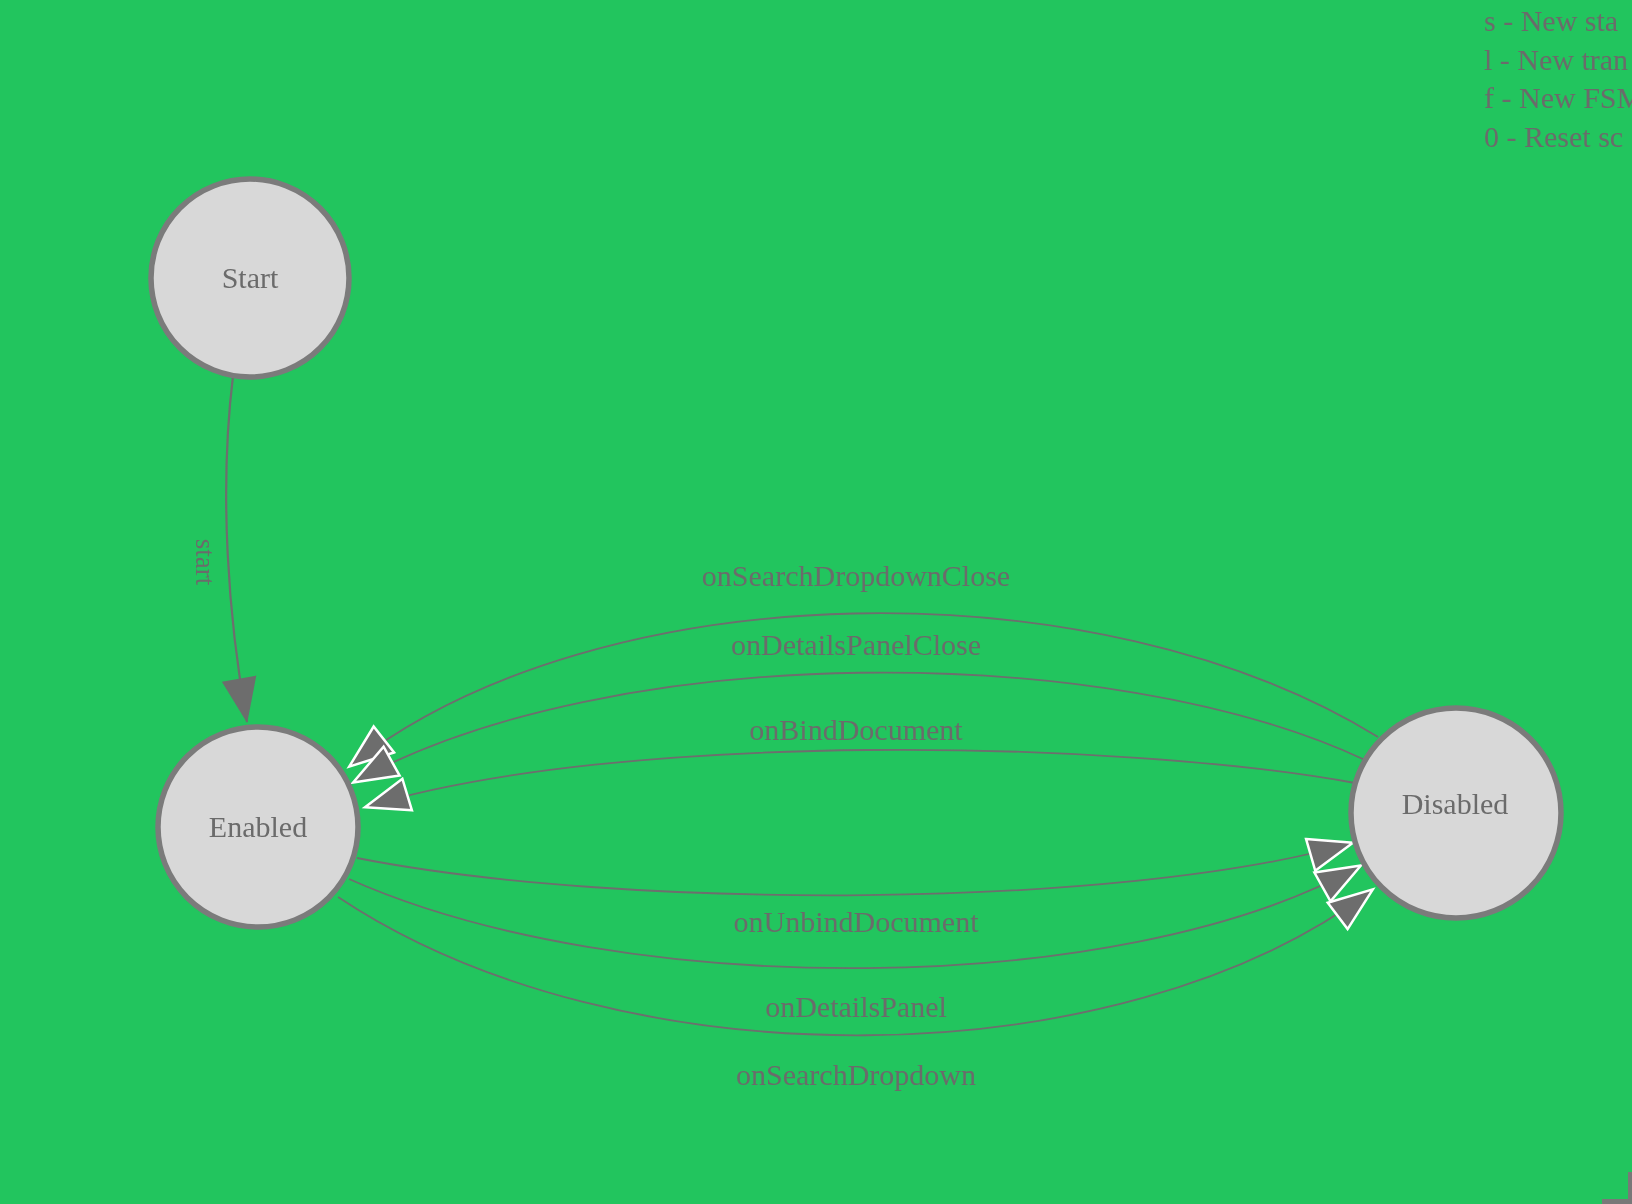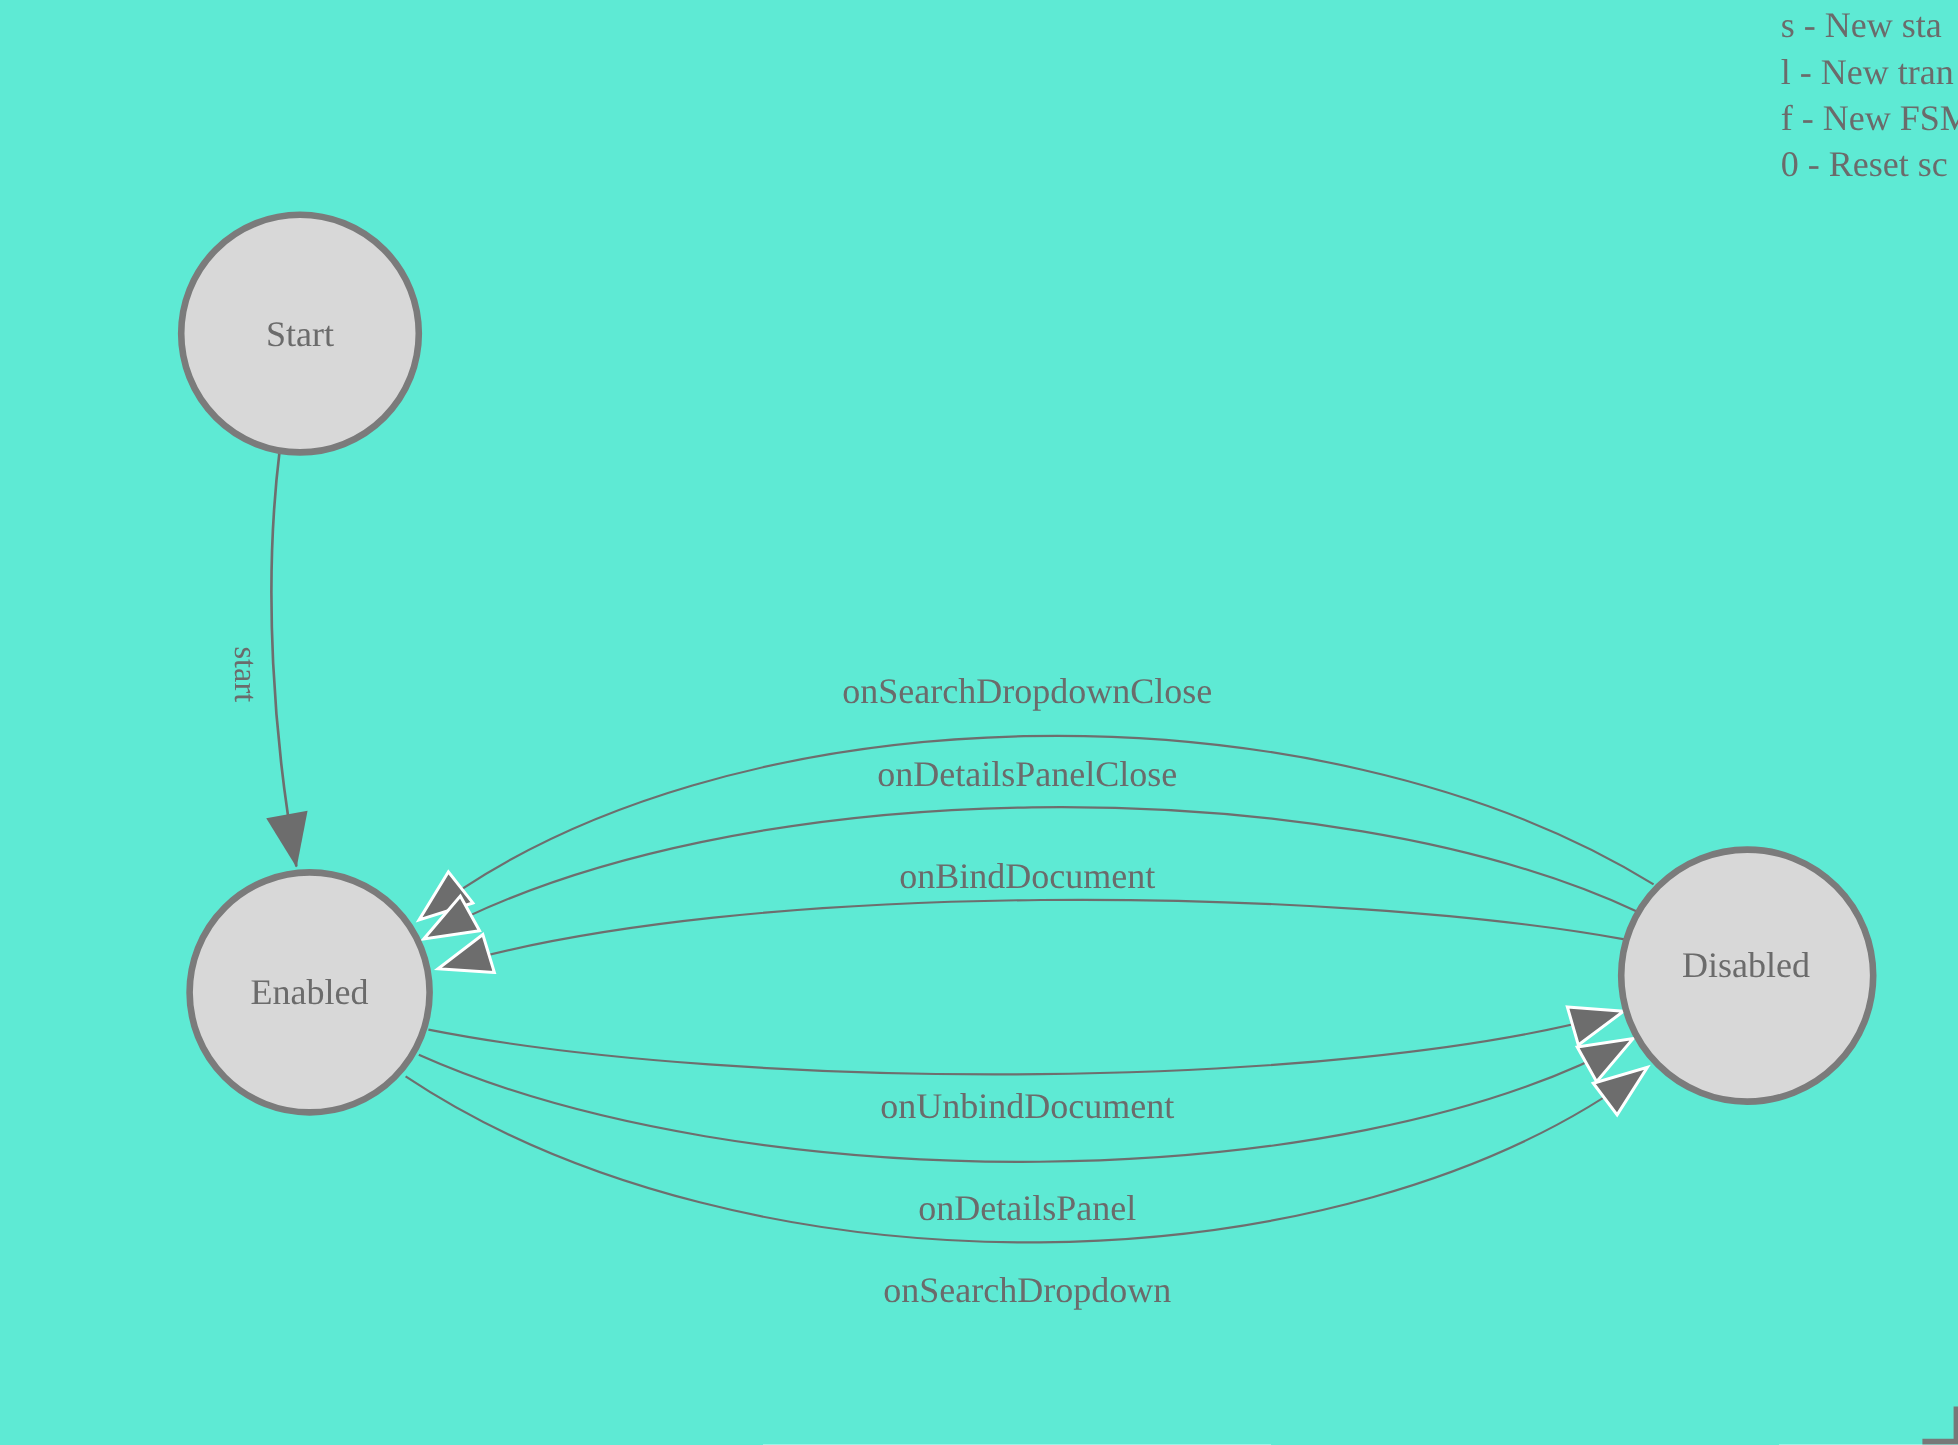--- a/index.html
+++ b/index.html
@@ -5,21 +5,21 @@
   html, body {
     margin: 0;
     padding: 0;
     background: #ffffff;
   }
   #screen {
     position: relative;
     width: 1632px;
     height: 1204px;
     overflow: hidden;
-    background: #5eead4;
+    background: #22c55e;
     font-family: "Liberation Serif", "DejaVu Serif", serif;
   }
   svg { display: block; }
   .state-circle {
     fill: #d8d8d8;
     stroke: #7b7b7b;
     stroke-width: 5.5;
   }
   .state-label {
     fill: #6b6b6b;

